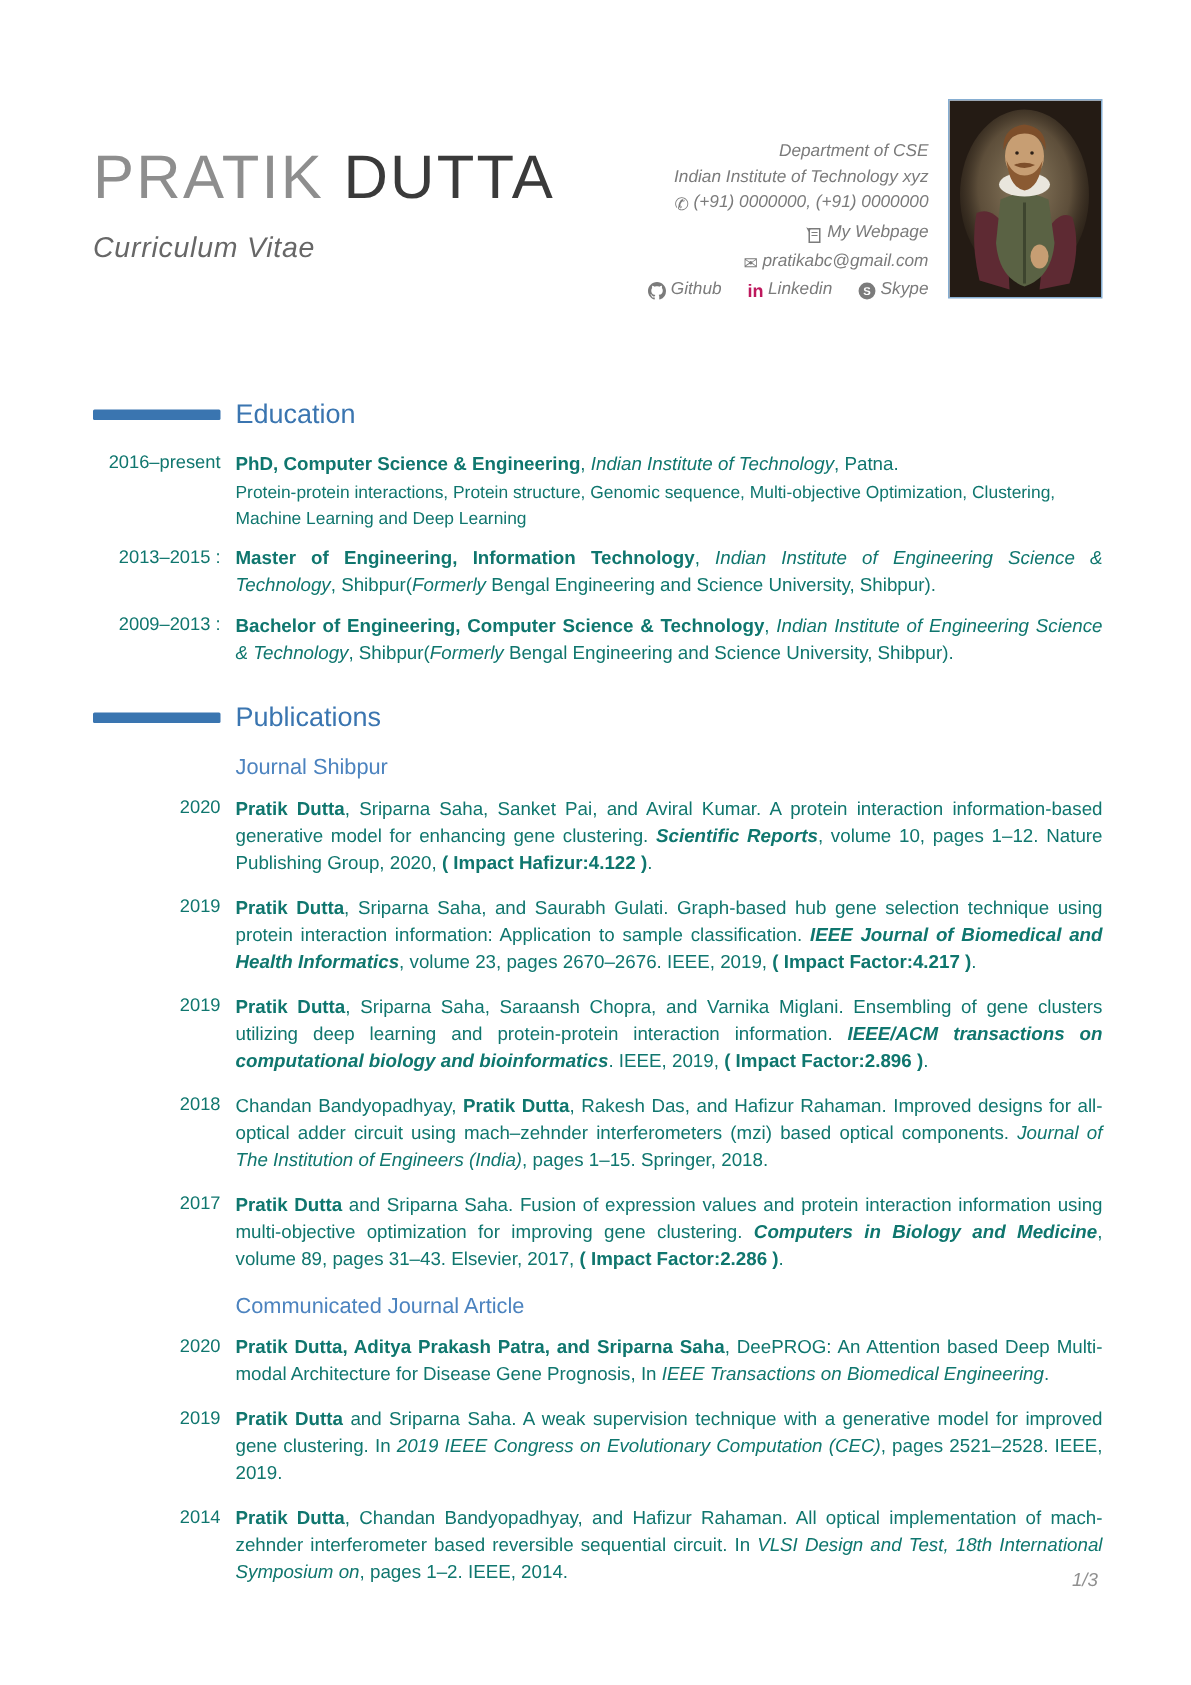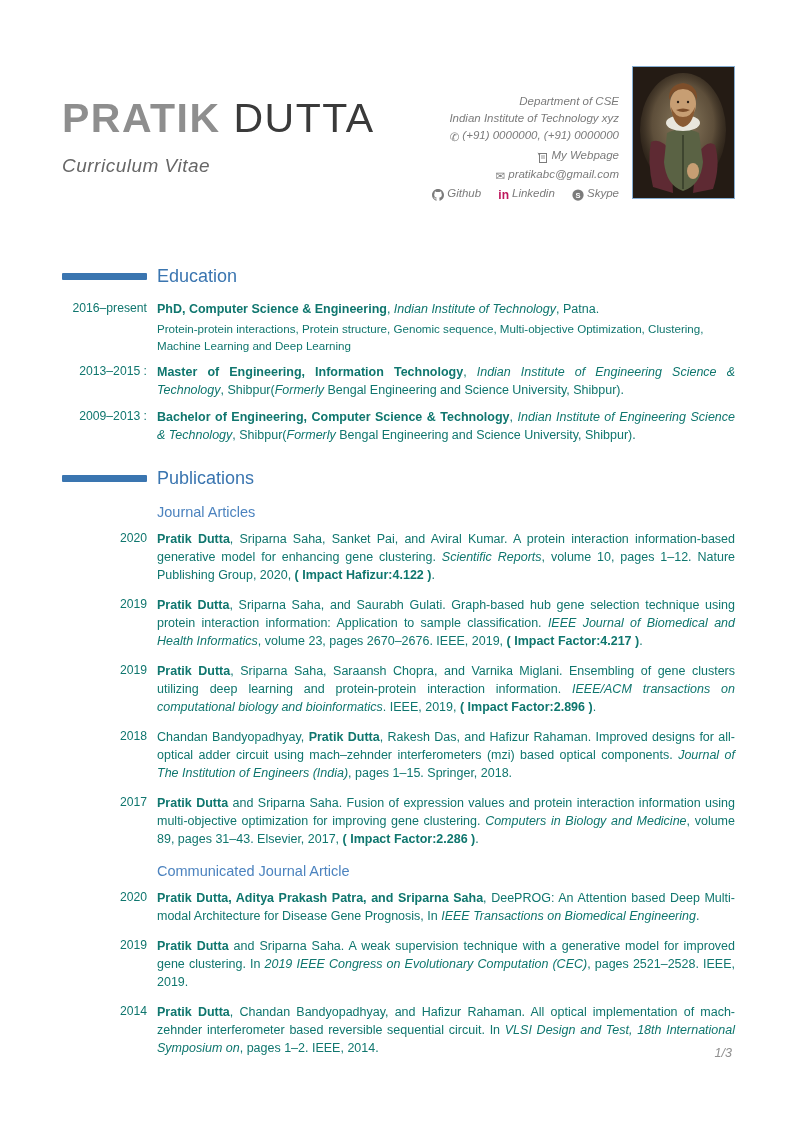--- a/index.html
+++ b/index.html
@@ -4,21 +4,21 @@
 <style>
   html,body{margin:0;padding:0;}
   body{
     width:794px;height:1123px;position:relative;background:#ffffff;
     font-family:"Liberation Sans",sans-serif;color:#1c1c1c;overflow:hidden;
   }
   
   .header{display:flex;padding:66px 59px 0 62px;align-items:flex-start;}
   .name-block{flex:1;margin-top:30px;}
   .name{font-size:41px;font-weight:400;letter-spacing:1.5px;line-height:1.1;}
-  .name .nf{color:#8e8e8e;font-weight:bold;}
+  .name .nf{color:#8e8e8e;}
   .name .nl{color:#3a3a3a;}
   .subtitle{font-style:italic;font-size:19px;color:#676767;margin-top:14px;letter-spacing:0.5px;}
   .contact{
     text-align:right;font-style:italic;color:#7b7b7b;font-size:11.5px;
     line-height:17.2px;margin-top:27px;margin-right:13px;white-space:nowrap;
   }
   .contact .icn{display:inline-block;vertical-align:-2px;margin-right:3px;font-style:normal;}
   .contact svg{vertical-align:-2px;}
   .c-social .soc{margin-left:14px;}
   .photo-frame{border:1px solid #86aed2;width:101px;height:131px;flex:0 0 auto;}
@@ -30,21 +30,21 @@
   .section-title{font-size:18px;color:#3a75b0;font-weight:400;}
   .subhead{display:grid;grid-template-columns:85px 1fr;column-gap:10px;margin:15px 0 10px;}
   .subsection-title{font-size:14.5px;color:#4c83bf;font-weight:400;}
   .entry{display:grid;grid-template-columns:85px 1fr;column-gap:10px;margin-bottom:9px;}
   .pubs .entry{margin-bottom:12px;}
   .date{text-align:right;font-size:12.2px;padding-top:1px;color:#0f766e;}
   .content{font-size:12.5px;line-height:18px;text-align:justify;color:#0f766e;}
   .note{font-size:11.6px;line-height:17px;margin-top:2px;text-align:left;}
   .sb{font-weight:700;}
   .si{font-style:italic;}
-  .sbi{font-weight:400;font-style:italic;}
+  .sbi{font-weight:700;font-style:italic;}
   .pub-section{margin-top:24px;}
   .footer{position:absolute;top:1046px;right:62px;font-style:italic;color:#909090;font-size:12.5px;}
   a.plain{color:inherit;text-decoration:none;cursor:pointer;}
 </style>
 </head>
 <body>
 
 <div class="page">
 
   <header class="header">
@@ -143,21 +143,21 @@
     </section>
 
     <section class="pub-section pubs">
       <div class="section-head">
         <div class="bar"></div>
         <div class="section-title">Publications</div>
       </div>
 
       <div class="subhead">
         <div></div>
-        <div class="subsection-title">Journal Articles</div>
+        <div class="subsection-title">Journal Shibpur</div>
       </div>
 
       <div class="entry">
         <div class="date">2020</div>
         <div class="content"><span class="sb">Pratik Dutta</span><span>, Sriparna Saha, Sanket Pai, and Aviral Kumar.  A protein interaction information-based generative model for enhancing gene clustering.  </span><span class="sbi">Scientific Reports</span><span>, volume 10, pages 1–12. Nature Publishing Group, 2020, </span><span class="sb">( Impact Hafizur:4.122 )</span><span>.</span></div>
       </div>
       <div class="entry">
         <div class="date">2019</div>
         <div class="content"><span class="sb">Pratik Dutta</span><span>, Sriparna Saha, and Saurabh Gulati.  Graph-based hub gene selection technique using protein interaction information: Application to sample classification.  </span><span class="sbi">IEEE Journal of Biomedical and Health Informatics</span><span>, volume 23, pages 2670–2676.  IEEE, 2019, </span><span class="sb">( Impact Factor:4.217 )</span><span>.</span></div>
       </div>

